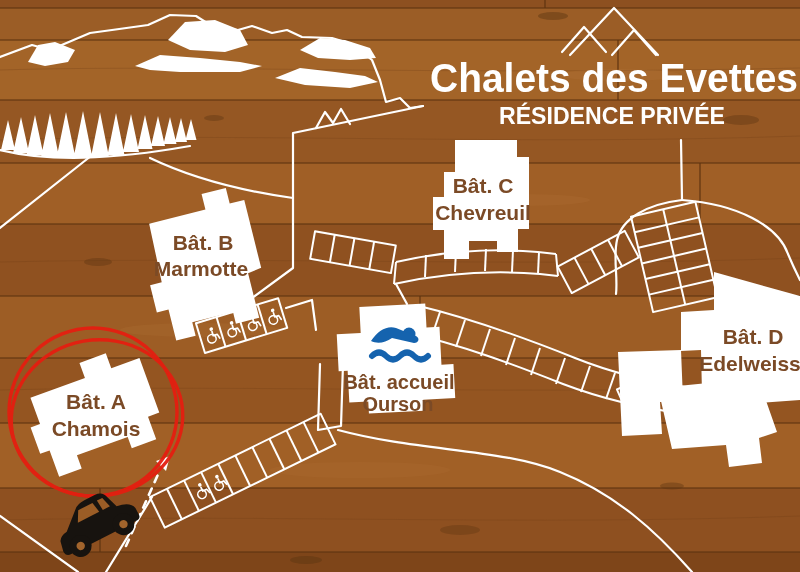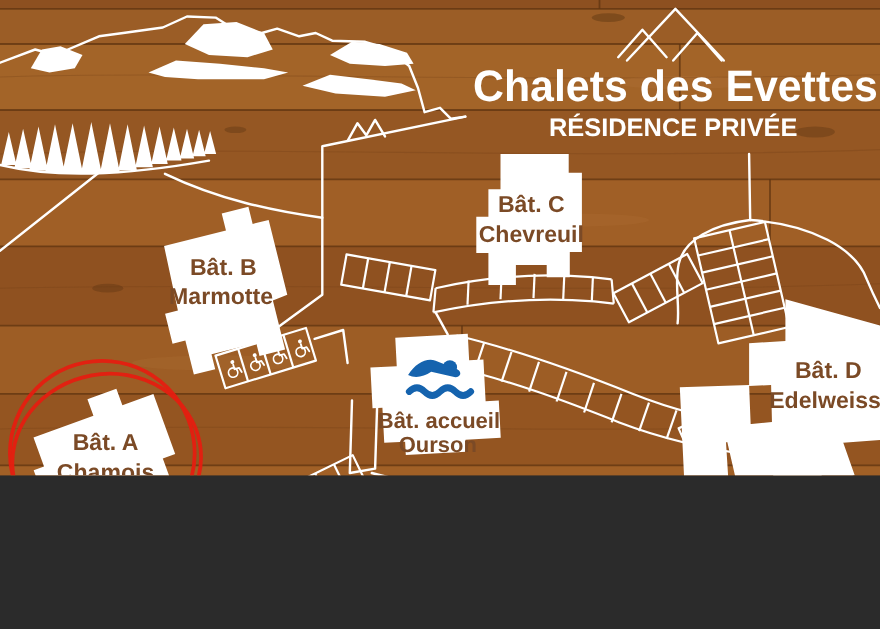--- a/index.html
+++ b/index.html
@@ -1,16 +1,16 @@
 <!DOCTYPE html>
 <html><head>
 <meta charset="utf-8">
 <style>
   html,body{margin:0;padding:0;background:#2b2b2b;}
-  .stage{position:relative;width:800px;height:432px;overflow:hidden;font-family:"Liberation Sans",sans-serif;}
+  .stage{position:relative;width:800px;height:572px;overflow:hidden;font-family:"Liberation Sans",sans-serif;}
   svg{display:block;}
   text{font-family:"Liberation Sans","DejaVu Sans",sans-serif;}
   .title-txt{font-weight:bold;fill:#ffffff;}
   .bldg-txt{font-weight:bold;fill:#7b4a26;}
   .white-line{stroke:#ffffff;stroke-width:2.2;fill:none;stroke-linecap:round;stroke-linejoin:round;}
   .white-fill{fill:#ffffff;stroke:none;}
   .park{stroke:#ffffff;stroke-width:2;fill:none;stroke-linejoin:round;}
   .seam{stroke:#5f3410;stroke-width:1.6;opacity:.75;}
   .grain{stroke:#6e3d14;stroke-width:1;opacity:.28;fill:none;}
 </style>

